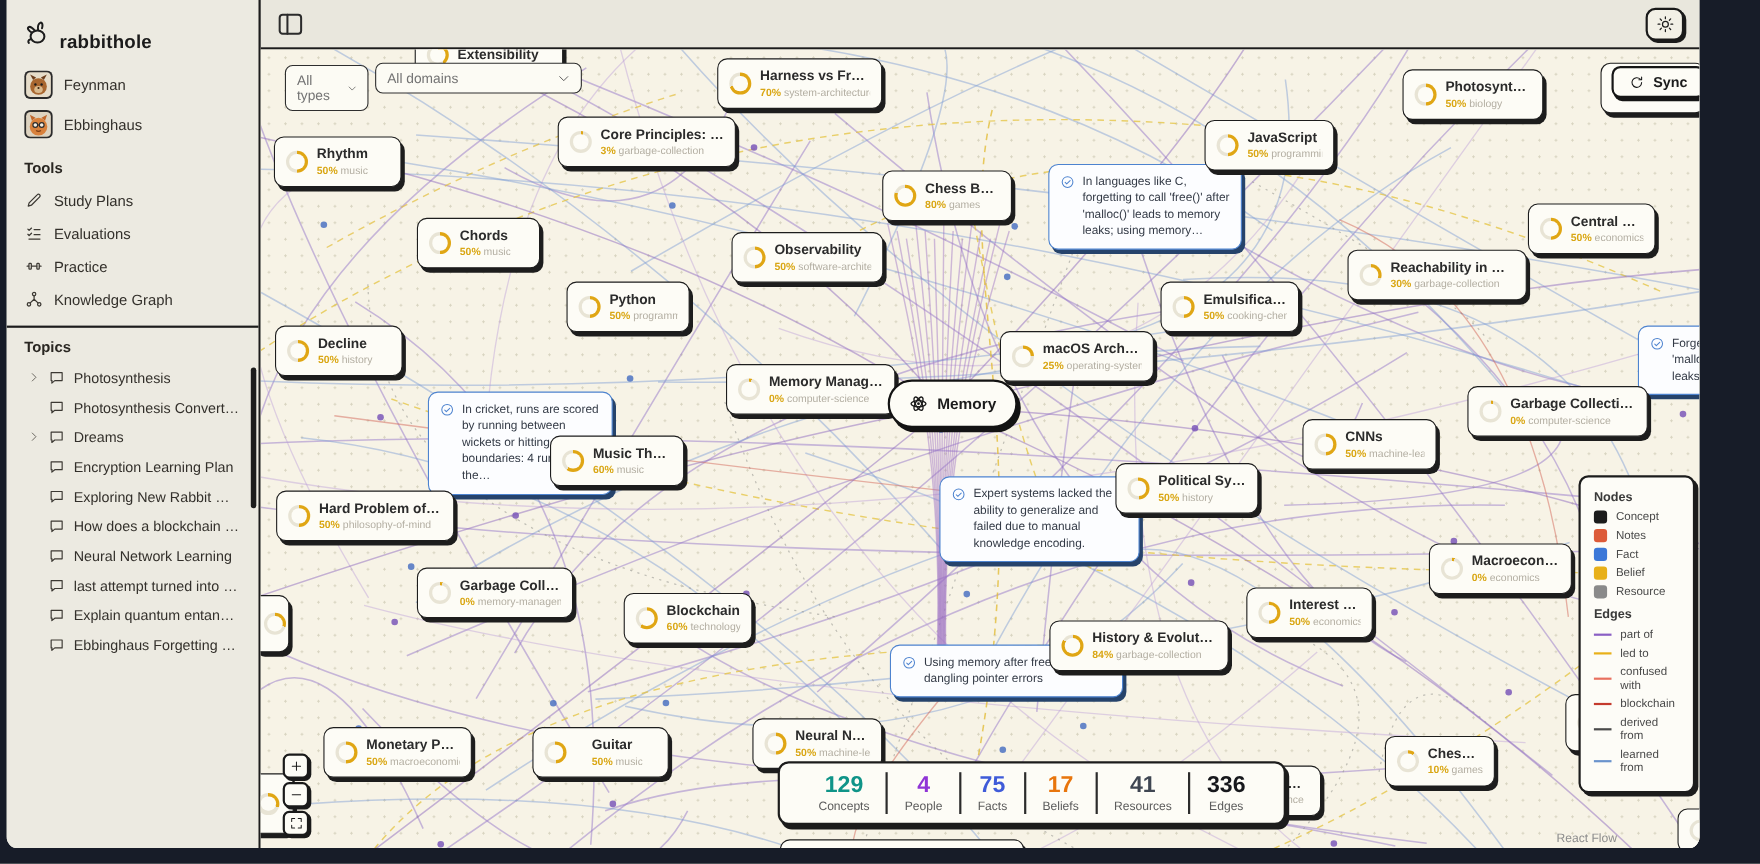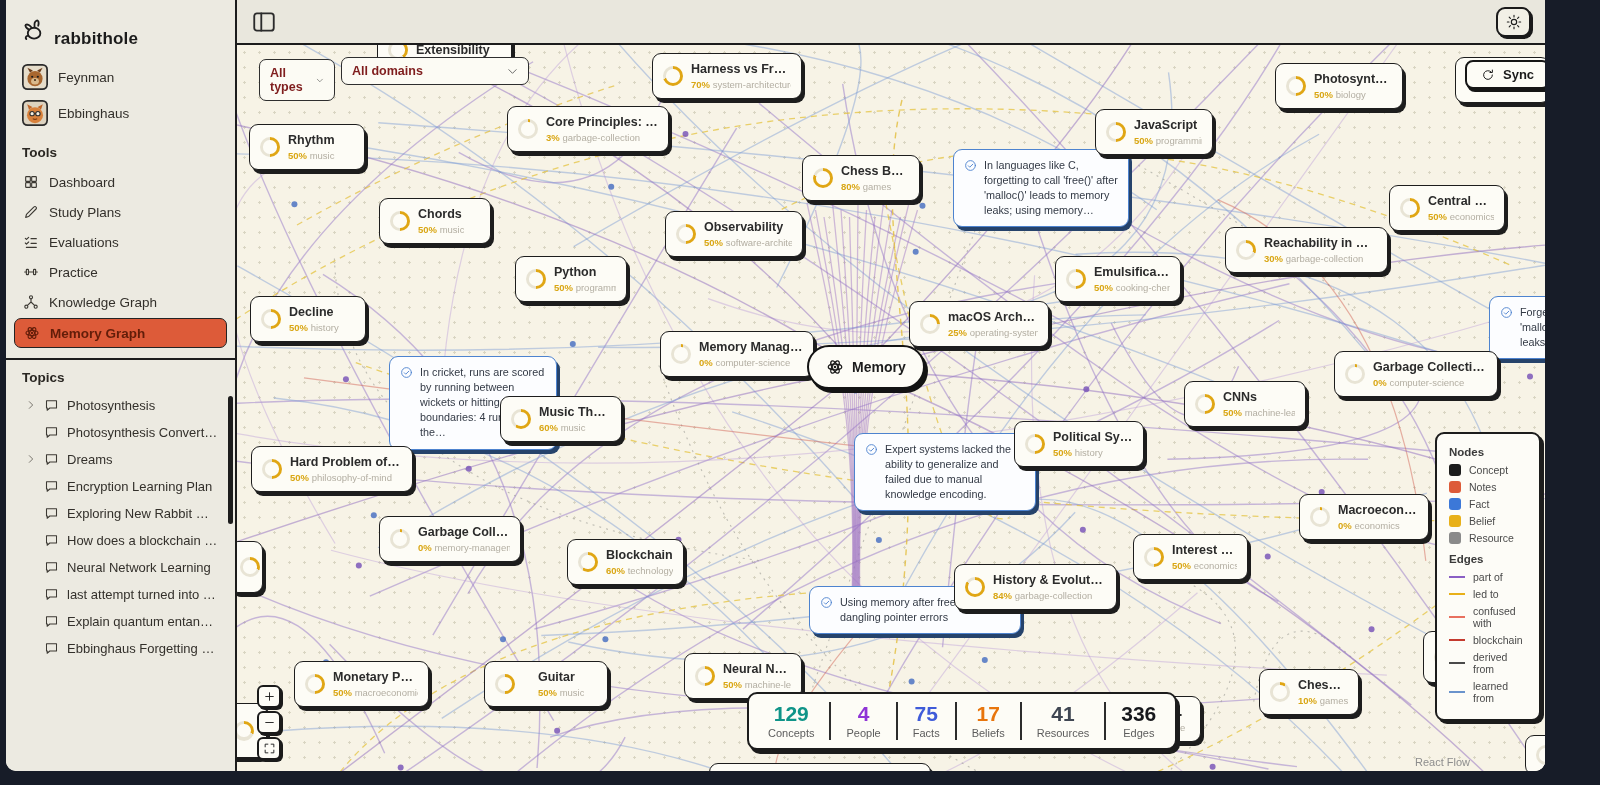--- a/index.html
+++ b/index.html
@@ -41,32 +41,32 @@
   .nbody{min-width:0;}
   .nt{font-size:12.5px;font-weight:700;color:#2b2b2b;white-space:nowrap;overflow:hidden;text-overflow:ellipsis;}
   .nm{font-size:9.5px;margin-top:3px;white-space:nowrap;overflow:hidden;}
   .pct{color:#d9a613;font-weight:700;}
   .dom{color:#b3aea2;}
   .pill{position:absolute;z-index:7;background:#fdfcf6;border:2.4px solid #131313;border-radius:26px;box-shadow:3px 4px 0 #131313;display:flex;align-items:center;gap:8px;padding:11px 17px;font-weight:800;font-size:14px;color:#1b1b1b;cursor:pointer;}
   .pill svg{width:18px;height:18px;color:#1b1b1b;}
   .gnote{position:absolute;z-index:5;background:#fcfdff;border:1.7px solid #4d83cf;border-radius:9px;box-shadow:3px 4px 0 #26436b;display:flex;gap:7px;padding:8px 10px;font-size:10.8px;color:#333a46;line-height:1.4;cursor:pointer;justify-content:space-between;}
   .gnote svg{width:13px;height:13px;color:#4d83cf;flex:none;margin-top:1px;}
   
-  .dd{position:absolute;z-index:30;background:#fcfbf4;border:1.7px solid #2e2e2e;border-radius:7px;display:flex;align-items:center;justify-content:space-between;gap:10px;padding:6px 10px;font-size:12.5px;color:#7f1d1d;cursor:pointer;font-weight:bold;}
+  .dd{position:absolute;z-index:30;background:#fcfbf4;border:1.7px solid #2e2e2e;border-radius:7px;display:flex;align-items:center;justify-content:space-between;gap:10px;padding:6px 10px;font-size:12.5px;color:#737373;cursor:pointer;}
   .dd svg{width:11px;height:11px;color:#444;flex:none;}
   #sync-btn{position:absolute;z-index:30;display:flex;align-items:center;gap:8px;background:#fdfcf6;border:2px solid #161616;border-radius:8px;padding:5px 14px;font-size:13px;font-weight:800;color:#1b1b1b;box-shadow:2px 3px 0 #161616;cursor:pointer;}
   #sync-btn svg{width:14px;height:14px;}
   
   #legend{position:absolute;z-index:20;background:#fdfcf7;border:2px solid #1c1c1c;border-radius:9px;box-shadow:3px 3px 0 #1c1c1c;padding:10px 12px;width:106px;}
   .leg-title{font-size:11.5px;font-weight:700;color:#3a3a3a;margin:2px 0 6px 0;}
   .leg-row{display:flex;align-items:center;gap:8px;margin:5px 0;font-size:10.5px;color:#4a4a4a;}
   .leg-sw{width:12px;height:12px;border-radius:3px;flex:none;}
   .leg-line{width:16px;height:0;border-top:2.4px solid;flex:none;}
   
-  #stats{position:absolute;z-index:20;display:flex;align-items:center;background:#fdfcf6;border:2px solid #1c1c1c;border-radius:10px;box-shadow:3px 4px 0 #1c1c1c;padding:8px 4px;margin-left:40px;}
+  #stats{position:absolute;z-index:20;display:flex;align-items:center;background:#fdfcf6;border:2px solid #1c1c1c;border-radius:10px;box-shadow:3px 4px 0 #1c1c1c;padding:8px 20px;}
   .stat{padding:1px 15px;text-align:center;border-right:2px solid #2c2c2c;}
   .stat:last-child{border-right:none;}
   .sv{font-size:21px;font-weight:800;line-height:1.05;}
   .sl{font-size:11px;color:#5c5c5c;margin-top:2px;}
   
   #zoomctl{position:absolute;z-index:20;display:flex;flex-direction:column;gap:3px;}
   .zbtn{width:24px;height:23px;background:#fdfcf6;border:2px solid #1a1a1a;border-radius:6px;box-shadow:2px 2px 0 #1a1a1a;display:flex;align-items:center;justify-content:center;color:#1b1b1b;cursor:pointer;}
   .zbtn svg{width:13px;height:13px;}
   #rf-attr{position:absolute;z-index:21;font-size:11px;color:#8d8d8d;cursor:pointer;}
 </style>
@@ -118,31 +118,20 @@
             </svg>
           </span>
           <span class="agent-name">Ebbinghaus</span>
         </div>
       </div>
     <div class="section-label">Tools</div>
     <div id="tools-list">
         <div class="side-item">
           <span style="width:16px;height:16px;display:block;flex:none">
             <svg viewBox="0 0 24 24" fill="none" stroke="currentColor" stroke-width="1.7" stroke-linecap="round" stroke-linejoin="round" style="display:block;width:100%;height:100%">
-              <rect x="4" y="4" width="7" height="7" rx="1"></rect>
-              <rect x="13" y="4" width="7" height="7" rx="1"></rect>
-              <rect x="4" y="13" width="7" height="7" rx="1"></rect>
-              <rect x="13" y="13" width="7" height="7" rx="1"></rect>
-            </svg>
-          </span>
-          <span>Dashboard</span>
-        </div>
-        <div class="side-item">
-          <span style="width:16px;height:16px;display:block;flex:none">
-            <svg viewBox="0 0 24 24" fill="none" stroke="currentColor" stroke-width="1.7" stroke-linecap="round" stroke-linejoin="round" style="display:block;width:100%;height:100%">
               <path d="M4 20l1.2-4.3L16.5 4.4a2 2 0 0 1 2.9 0l.2.2a2 2 0 0 1 0 2.9L8.3 18.8z"></path>
             </svg>
           </span>
           <span>Study Plans</span>
         </div>
         <div class="side-item">
           <span style="width:16px;height:16px;display:block;flex:none">
             <svg viewBox="0 0 24 24" fill="none" stroke="currentColor" stroke-width="1.7" stroke-linecap="round" stroke-linejoin="round" style="display:block;width:100%;height:100%">
               <path d="M3.5 6.5l1.7 1.7L8.5 5"></path>
               <path d="M3.5 13.5l1.7 1.7L8.5 12"></path>
@@ -166,31 +155,20 @@
         <div class="side-item">
           <span style="width:16px;height:16px;display:block;flex:none">
             <svg viewBox="0 0 24 24" fill="none" stroke="currentColor" stroke-width="1.7" stroke-linecap="round" stroke-linejoin="round" style="display:block;width:100%;height:100%">
               <circle cx="12" cy="5" r="2.3"></circle>
               <circle cx="5" cy="19" r="2.3"></circle>
               <circle cx="19" cy="19" r="2.3"></circle>
               <path d="M12 7.3V12m0 0l-5.3 5M12 12l5.3 5"></path>
             </svg>
           </span>
           <span>Knowledge Graph</span>
-        </div>
-        <div class="side-item active">
-          <span style="width:16px;height:16px;display:block;flex:none">
-            <svg viewBox="0 0 24 24" fill="none" stroke="currentColor" stroke-width="1.7" stroke-linecap="round" stroke-linejoin="round" style="display:block;width:100%;height:100%">
-              <circle cx="12" cy="12" r="1.7" fill="currentColor" stroke="none"></circle>
-              <ellipse cx="12" cy="12" rx="9" ry="3.7"></ellipse>
-              <ellipse cx="12" cy="12" rx="9" ry="3.7" transform="rotate(60 12 12)"></ellipse>
-              <ellipse cx="12" cy="12" rx="9" ry="3.7" transform="rotate(120 12 12)"></ellipse>
-            </svg>
-          </span>
-          <span>Memory Graph</span>
         </div>
       </div>
     <div id="topics-wrap">
       <div class="section-label" style="padding-top:10px;">Topics</div>
       <div id="topics-list">
           <div class="topic-item">
             <span class="chev">
               <svg viewBox="0 0 24 24" fill="none" stroke="currentColor" stroke-width="1.7" stroke-linecap="round" stroke-linejoin="round" style="display:block;width:100%;height:100%">
                 <path d="M8 4l8 8-8 8"></path>
               </svg>

